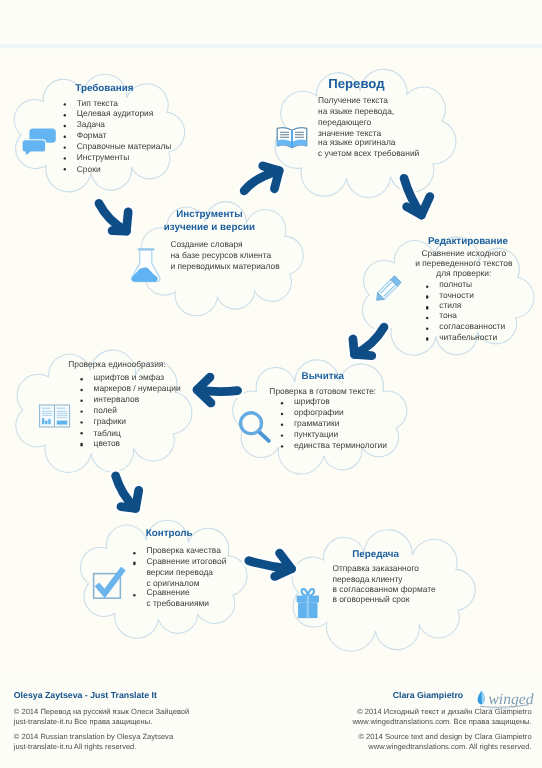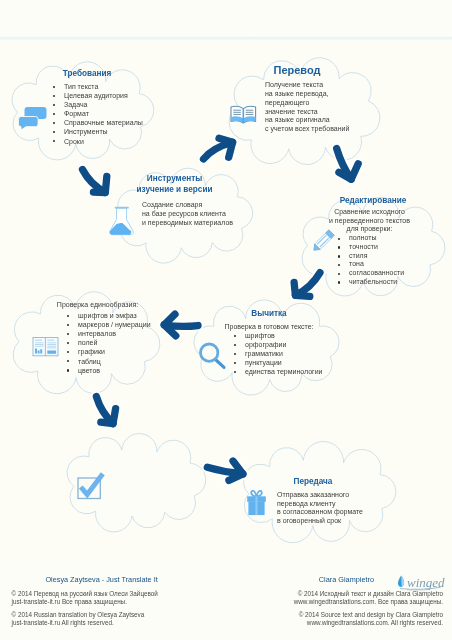--- a/index.html
+++ b/index.html
@@ -9,24 +9,24 @@
 .page{position:relative;width:452px;height:640px;background:#fdfdf7;overflow:hidden;}
 .hdr{position:absolute;left:0;top:0;width:452px;height:37px;background:#fdfdf7;}
 .hdr-title{position:absolute;left:0;top:2px;width:452px;text-align:center;color:#15528c;
            font-size:24px;font-weight:bold;line-height:28px;}
 .hdr-title span{display:inline-block;transform:scaleX(0.815);transform-origin:center;}
 .body-bg{position:absolute;left:0;top:37px;width:452px;height:524px;background:#fdfdf6;}
 .hdr-rule{position:absolute;left:0;top:37px;width:452px;height:4px;background:linear-gradient(#e9f0f0,#f0f8fa 60%,#fbfdfb);}
 .footer{position:absolute;left:0;top:561px;width:452px;height:79px;background:#fdfdf7;}
 .foot-left{position:absolute;left:11.5px;top:14px;}
 .foot-right{position:absolute;right:5px;top:14px;text-align:right;}
-.foot-name{color:#15528c;font-size:7.3px;font-weight:normal;line-height:9px;white-space:nowrap;text-align:right;}
+.foot-name{color:#15528c;font-size:7.3px;font-weight:bold;line-height:9px;white-space:nowrap;}
 .foot-sm{color:#4b4b4b;font-size:6.3px;line-height:7.9px;white-space:nowrap;}
 .foot-right .foot-sm{margin-right:4px;}
-.foot-brandrow{display:flex;align-items:flex-start;justify-content:flex-end;gap:22px;height:9px;}
+.foot-brandrow{display:flex;align-items:flex-start;justify-content:flex-end;gap:10px;height:9px;}
 .foot-logo{display:inline-block;line-height:0;}
 svg.layer{position:absolute;left:0;top:0;width:452px;height:640px;pointer-events:none;}
 .txtbox{position:absolute;}
 .ct{color:#1b5e9e;font-weight:bold;text-align:center;}
 .cb{color:#3b3b3b;}
 ul.bul{margin:0;padding:0;list-style:none;}
 ul.bul li{position:relative;padding-left:12px;white-space:nowrap;}
 ul.bul li:before{content:"";position:absolute;left:1px;top:3.5px;width:2.4px;height:2.4px;
   border-radius:50%;background:#2a2a2a;}
 </style>
@@ -185,21 +185,21 @@
       <div>Инструменты</div>
       <div>изучение и версии</div>
     </div>
     <div class="cb" style="font-size:7px;line-height:9.1px;margin-top:5px;margin-left:10px;white-space:nowrap;">
       <div>Создание словаря</div>
       <div>на базе ресурсов клиента</div>
       <div>и переводимых материалов</div>
     </div>
   </div>
 
-  <div class="txtbox" style="left:311px;top:196px;width:124px;">
+  <div class="txtbox" style="left:328px;top:196px;width:124px;">
     <div class="ct" style="font-size:8.2px;line-height:10px;">Редактирование</div>
     <div class="cb" style="font-size:7px;line-height:8.7px;margin-top:2px;margin-left:-7px;text-align:center;white-space:nowrap;">
       <div>Сравнение исходного</div>
       <div>и переведенного текстов</div>
       <div>для проверки:</div>
     </div>
     <ul class="bul cb" style="font-size:7px;line-height:8.75px;margin-left:26px;">
       <li>полноты</li>
       <li>точности</li>
       <li>стиля</li>
@@ -231,23 +231,31 @@
       <li>шрифтов и эмфаз</li>
       <li>маркеров / нумерации</li>
       <li>интервалов</li>
       <li>полей</li>
       <li>графики</li>
       <li>таблиц</li>
       <li>цветов</li>
     </ul>
   </div>
 
+  <div class="txtbox" style="left:96px;top:440px;width:90px;">
+    <div class="ct" style="font-size:8.2px;line-height:10px;">Контроль</div>
+    <ul class="bul cb" style="font-size:7px;line-height:8.85px;margin-top:6px;margin-left:14px;">
+      <li><span>Проверка качества</span></li>
+      <li><span>Сравнение итоговой</span><br><span>версии перевода</span><br><span>с оригиналом</span></li>
+      <li><span>Сравнение</span><br><span>с требованиями</span></li>
+    </ul>
+  </div>
 
   <div class="txtbox" style="left:258px;top:457px;width:110px;">
-    <div class="ct" style="font-size:8.2px;line-height:10px;margin-top:20px;">Передача</div>
+    <div class="ct" style="font-size:8.2px;line-height:10px;">Передача</div>
     <div class="cb" style="font-size:7px;line-height:8.7px;margin-top:4px;margin-left:19px;white-space:nowrap;">
       <div>Отправка заказанного</div>
       <div>перевода клиенту</div>
       <div>в согласованном формате</div>
       <div>в оговоренный срок</div>
     </div>
   </div>
 
   <div class="footer">
     <div class="foot-left">

